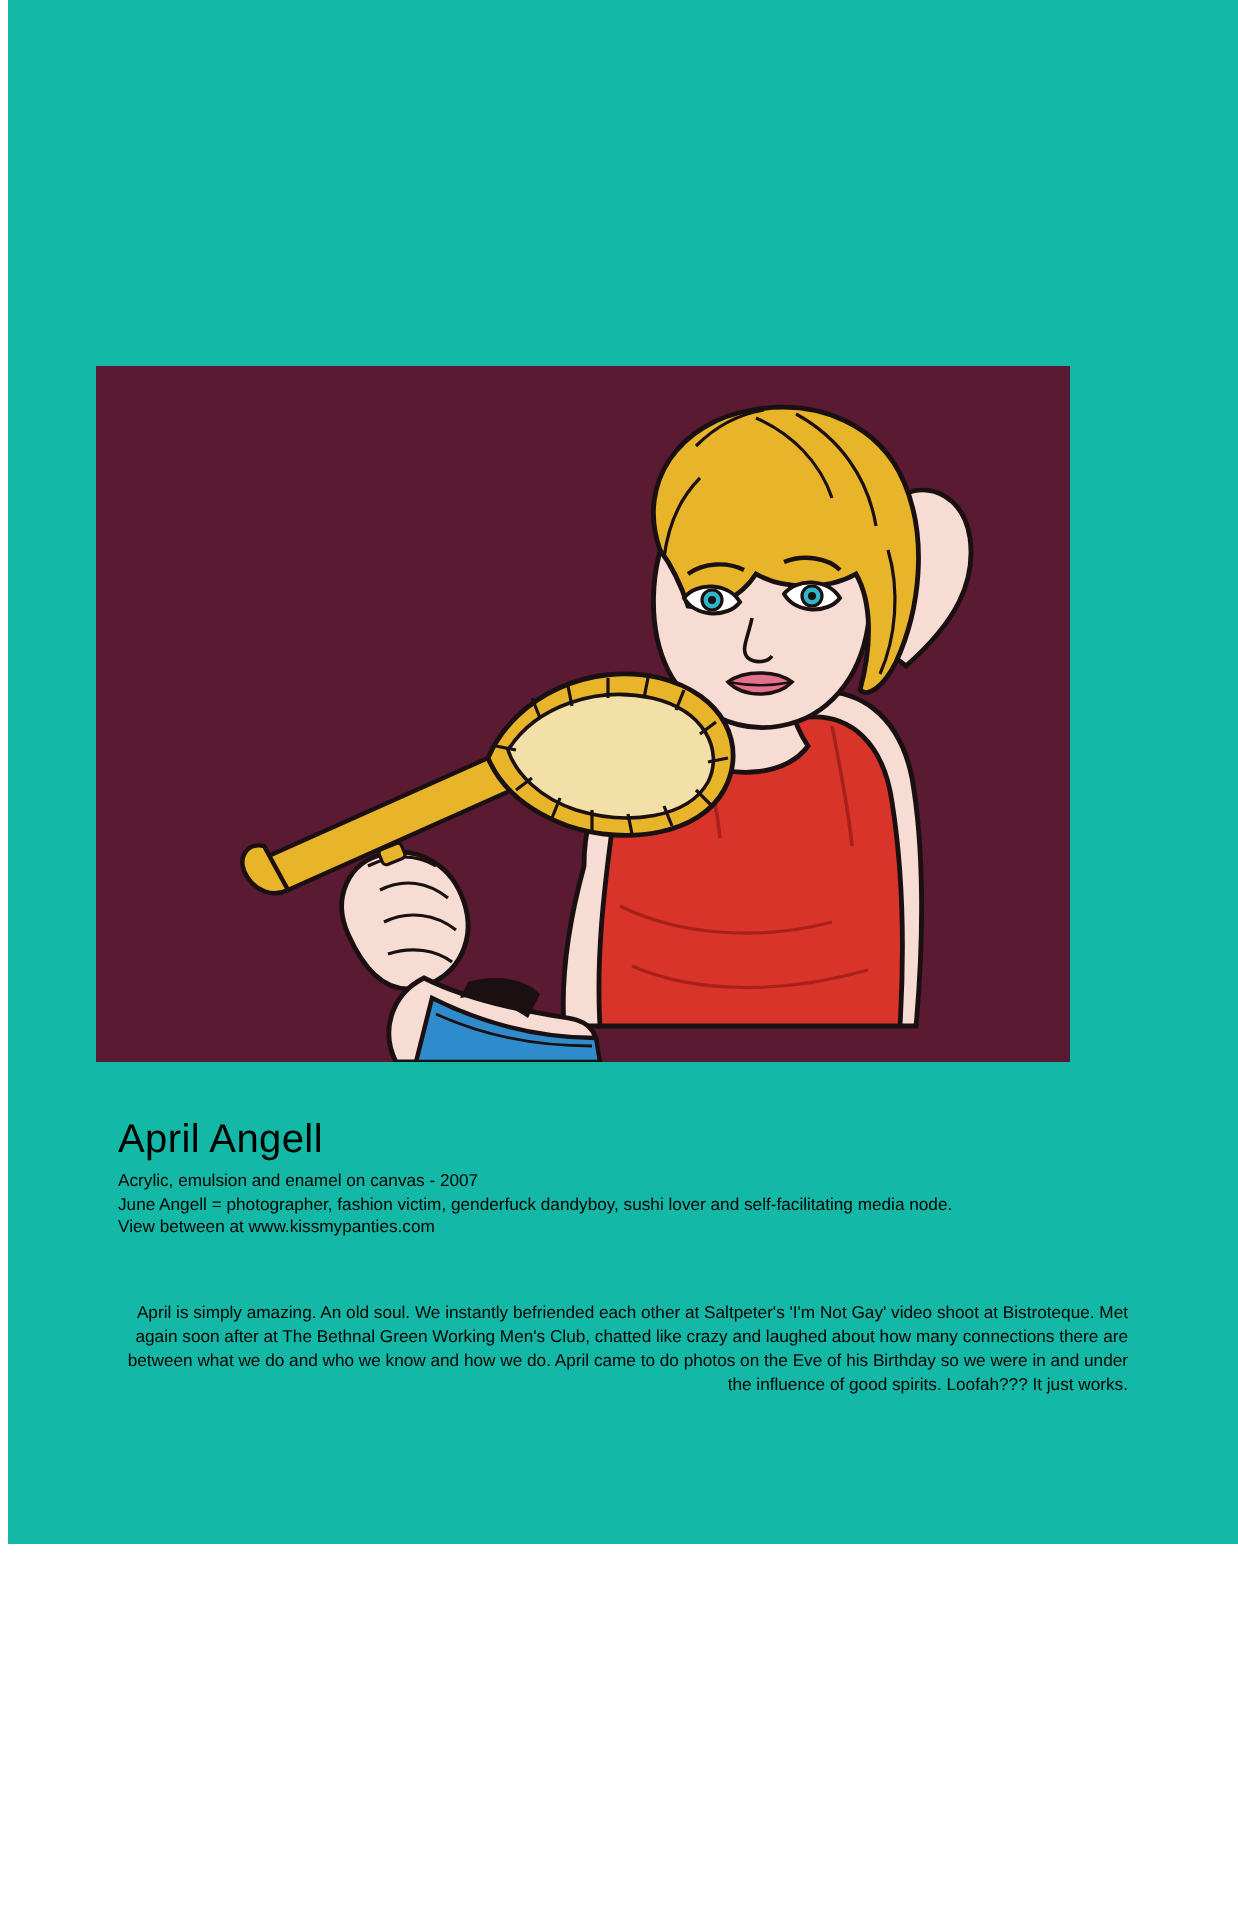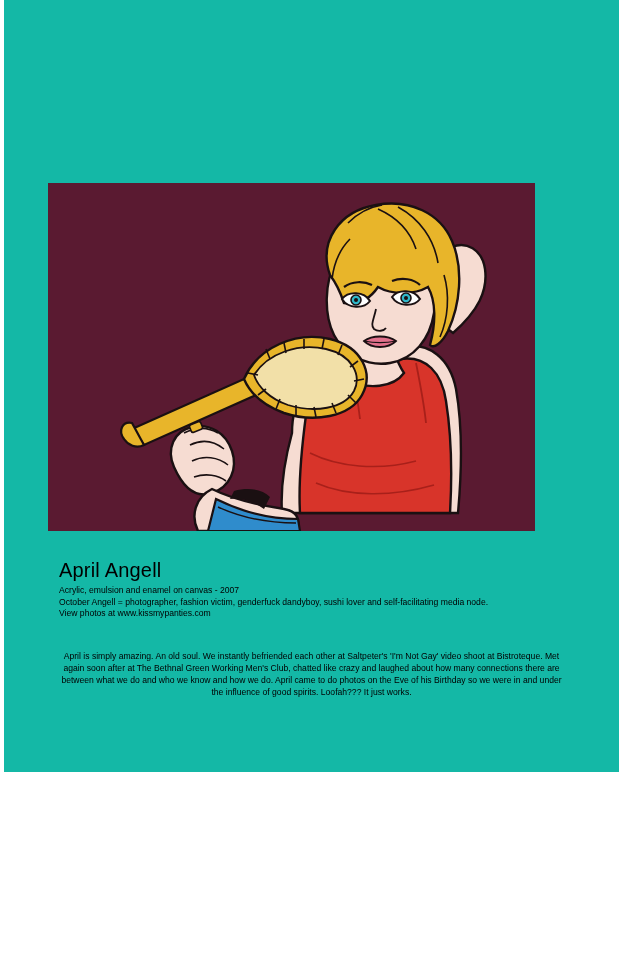--- a/index.html
+++ b/index.html
@@ -61,21 +61,21 @@
     position: absolute;
     left: 55px;
     top: 650px;
     width: 505px;
   }
   .body-text {
     font-size: 8.6px;
     line-height: 12px;
     color: #000;
     margin: 0;
-    text-align: center;
+    text-align: right;
   }
 </style>
 </head>
 <body>
 
 <div class="page">
 
   <div class="artwork">
     <svg viewBox="0 0 487 348" xmlns="http://www.w3.org/2000/svg">
       <rect x="0" y="0" width="487" height="348" fill="#5a1a31"></rect>
@@ -153,21 +153,21 @@
 
       <path d="M168,316 C196,330 224,336 250,336 L252,348 L160,348 Z" fill="#2f8ccc" stroke="#1a1012" stroke-width="2.2"></path>
       <path d="M170,324 C196,336 222,340 248,340" fill="none" stroke="#1a1012" stroke-width="1.4"></path>
       <path d="M186,308 C200,304 214,306 222,314 L216,326 C204,318 192,314 182,316 Z" fill="#1a1012"></path>
     </svg>
   </div>
 
   <div class="caption-block">
     <div class="title">April Angell</div>
     <p class="meta-line">Acrylic, emulsion and enamel on canvas - 2007</p>
-    <p class="meta-line">October Angell = photographer, fashion victim, genderfuck dandyboy, sushi lover and self-facilitating media node.</p>
-    <p class="meta-line">View photos at www.kissmypanties.com</p>
+    <p class="meta-line">June Angell = photographer, fashion victim, genderfuck dandyboy, sushi lover and self-facilitating media node.</p>
+    <p class="meta-line">View between at www.kissmypanties.com</p>
   </div>
 
   <div class="body-block">
     <p class="body-text">April is simply amazing. An old soul. We instantly befriended each other at Saltpeter's 'I'm Not Gay' video shoot at Bistroteque. Met again soon after at The Bethnal Green Working Men's Club, chatted like crazy and laughed about how many connections there are between what we do and who we know and how we do. April came to do photos on the Eve of his Birthday so we were in and under the influence of good spirits. Loofah??? It just works.</p>
   </div>
 
 </div>
 
 </body></html>

